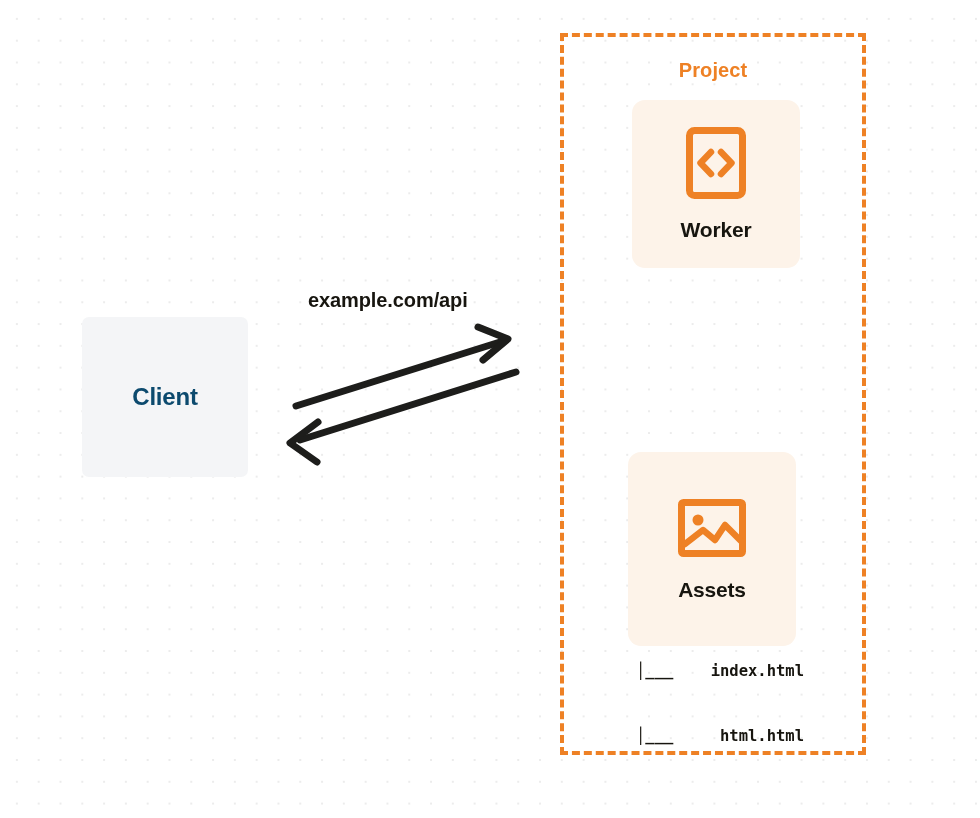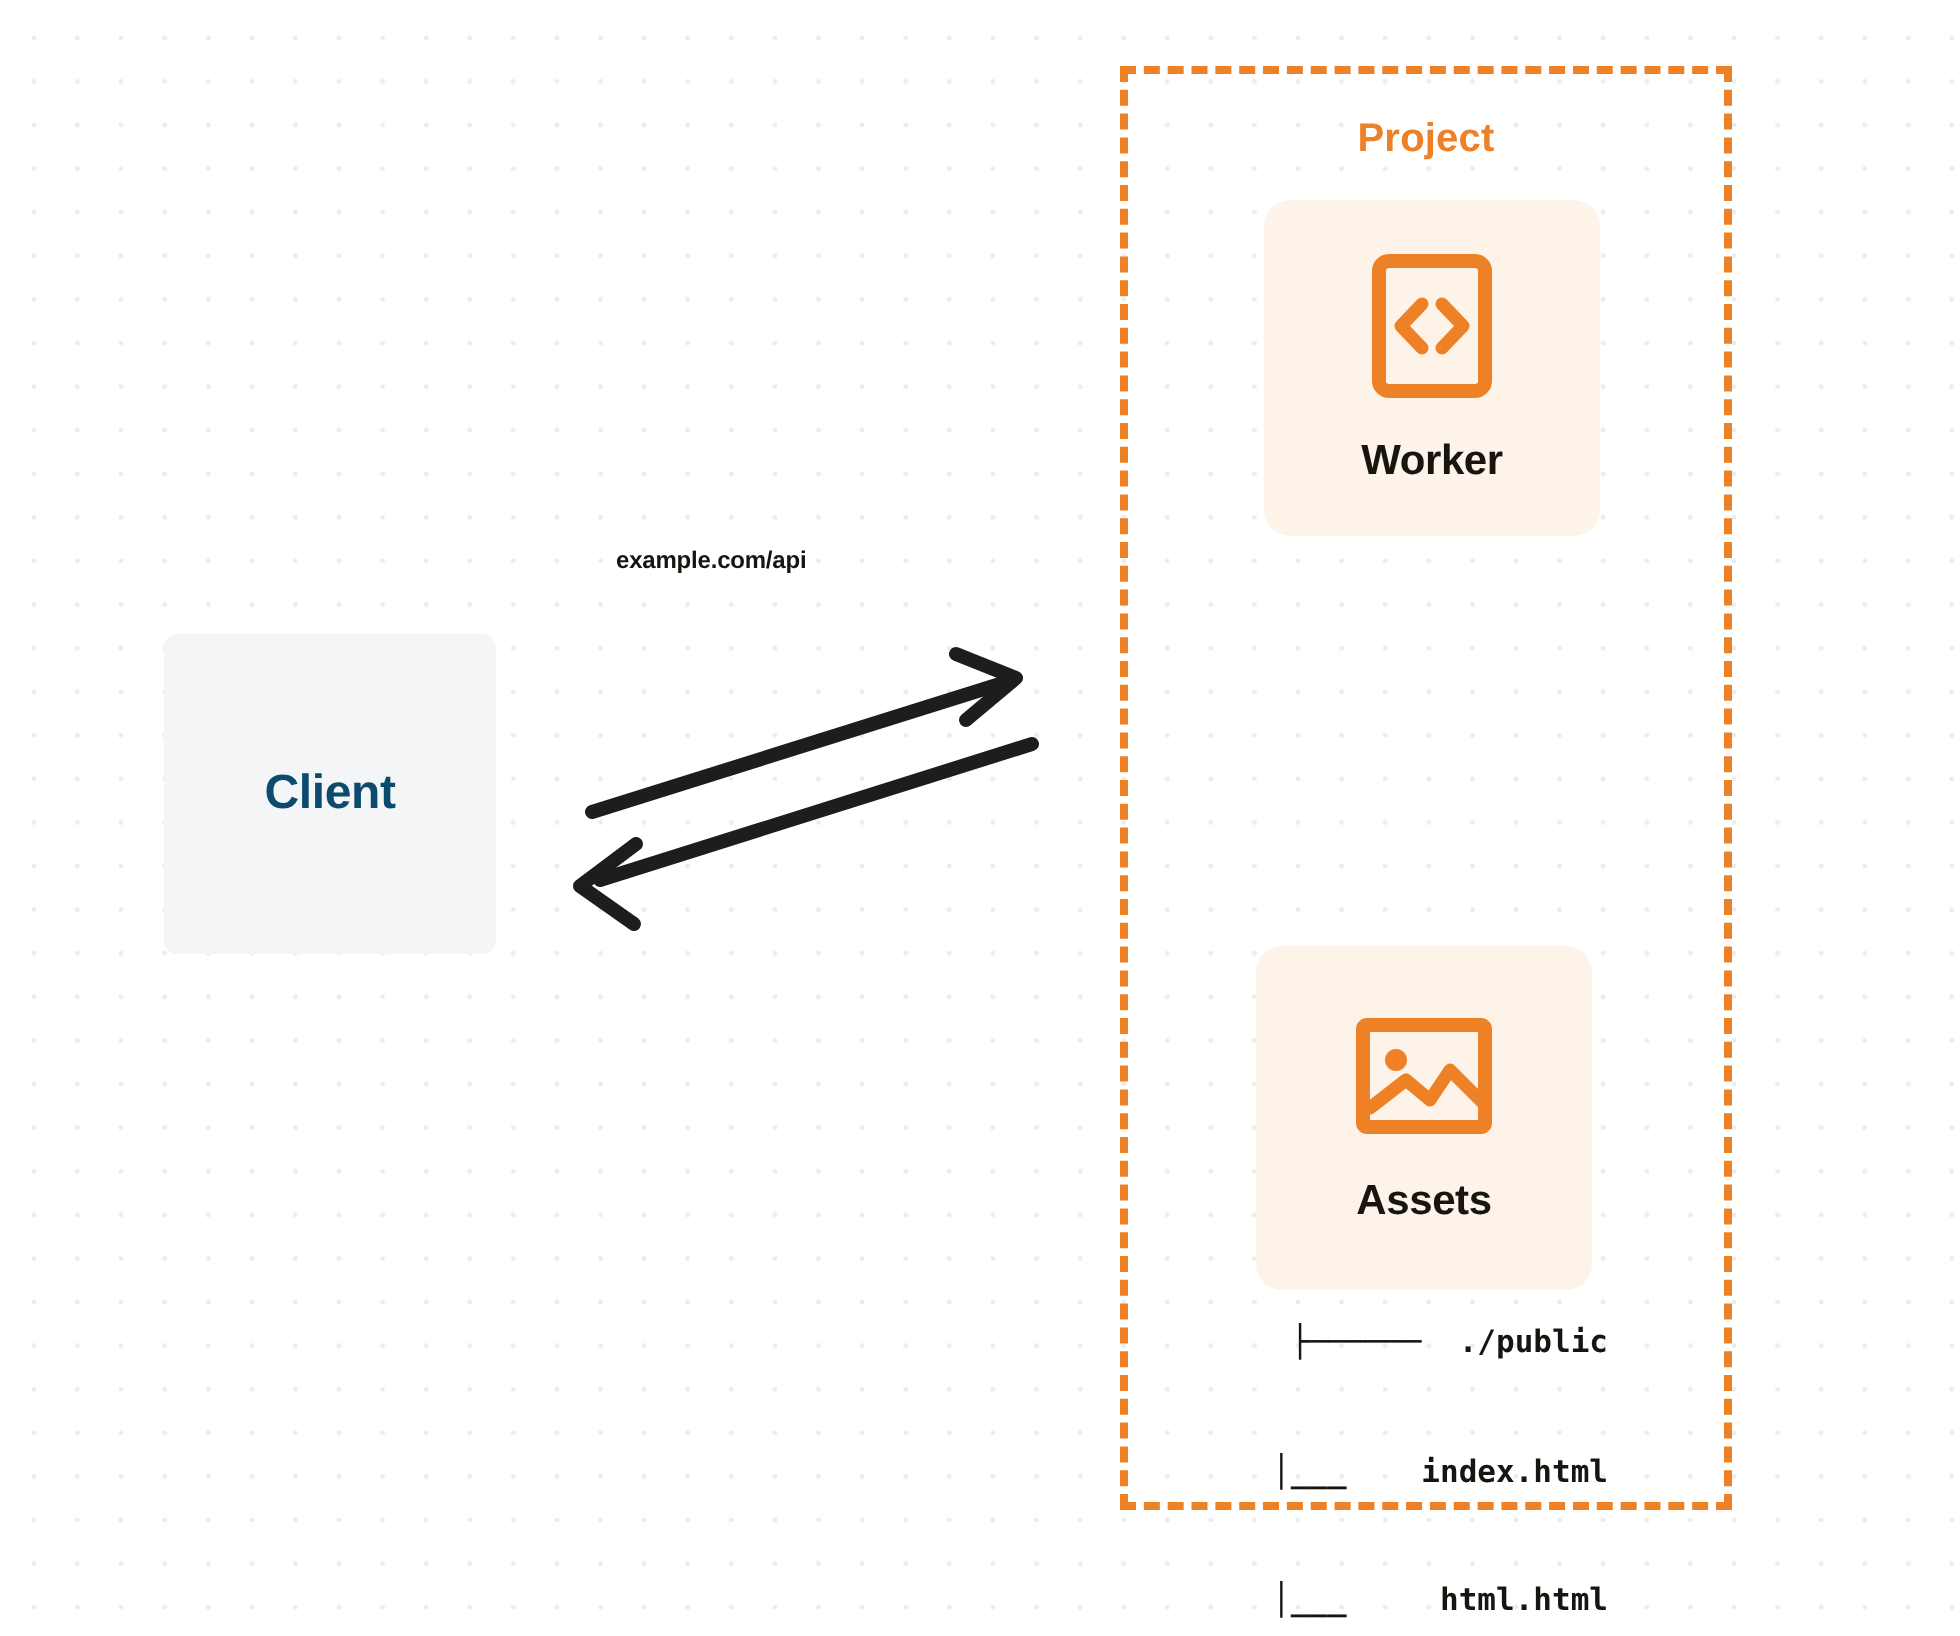--- a/index.html
+++ b/index.html
@@ -52,22 +52,22 @@
     top: 0;
     width: 980px;
     height: 818px;
     pointer-events: none;
   }
 
   
   #request-label {
     position: absolute;
     left: 308px;
-    top: 273px;
-    font-size: 12px;
+    top: 289px;
+    font-size: 20px;
     font-weight: 700;
     color: #17150f;
     letter-spacing: -0.1px;
     white-space: nowrap;
   }
 
   
   #project-box {
     position: absolute;
     left: 560px;
@@ -99,21 +99,21 @@
     width: 168px;
     height: 168px;
     background: #fdf3e9;
     border-radius: 13px;
     display: flex;
     flex-direction: column;
     align-items: center;
     justify-content: center;
   }
   #worker-card { left: 632px; top: 100px; }
-  #assets-card { left: 628px; top: 452px; height: 172px; margin-top: 21px; }
+  #assets-card { left: 628px; top: 452px; height: 194px; }
 
   .card-icon {
     display: block;
     margin-bottom: 14px;
   }
   .card-label {
     font-size: 21px;
     font-weight: 700;
     color: #17150f;
     letter-spacing: -0.2px;
@@ -181,19 +181,18 @@
       <svg width="70" height="64" viewBox="0 0 70 64" xmlns="http://www.w3.org/2000/svg">
         <rect x="4.5" y="6.5" width="61" height="51" rx="2" ry="2" fill="none" stroke="#ee8125" stroke-width="7"></rect>
         <circle cx="21" cy="24" r="5.5" fill="#ee8125"></circle>
         <polyline points="8,48 26,34 38,44 48,29 64,45" fill="none" stroke="#ee8125" stroke-width="6.5" stroke-linecap="round" stroke-linejoin="round"></polyline>
       </svg>
     </span>
     <span class="card-label">Assets</span>
   </div>
 
   <div id="file-tree">
-    <span class="tree-row">├──────  ./public</span>
     <span class="tree-row">│___    index.html</span>
     <span class="tree-row">│___     html.html</span>
     
   </div>
 
 </div>
 
 </body></html>

